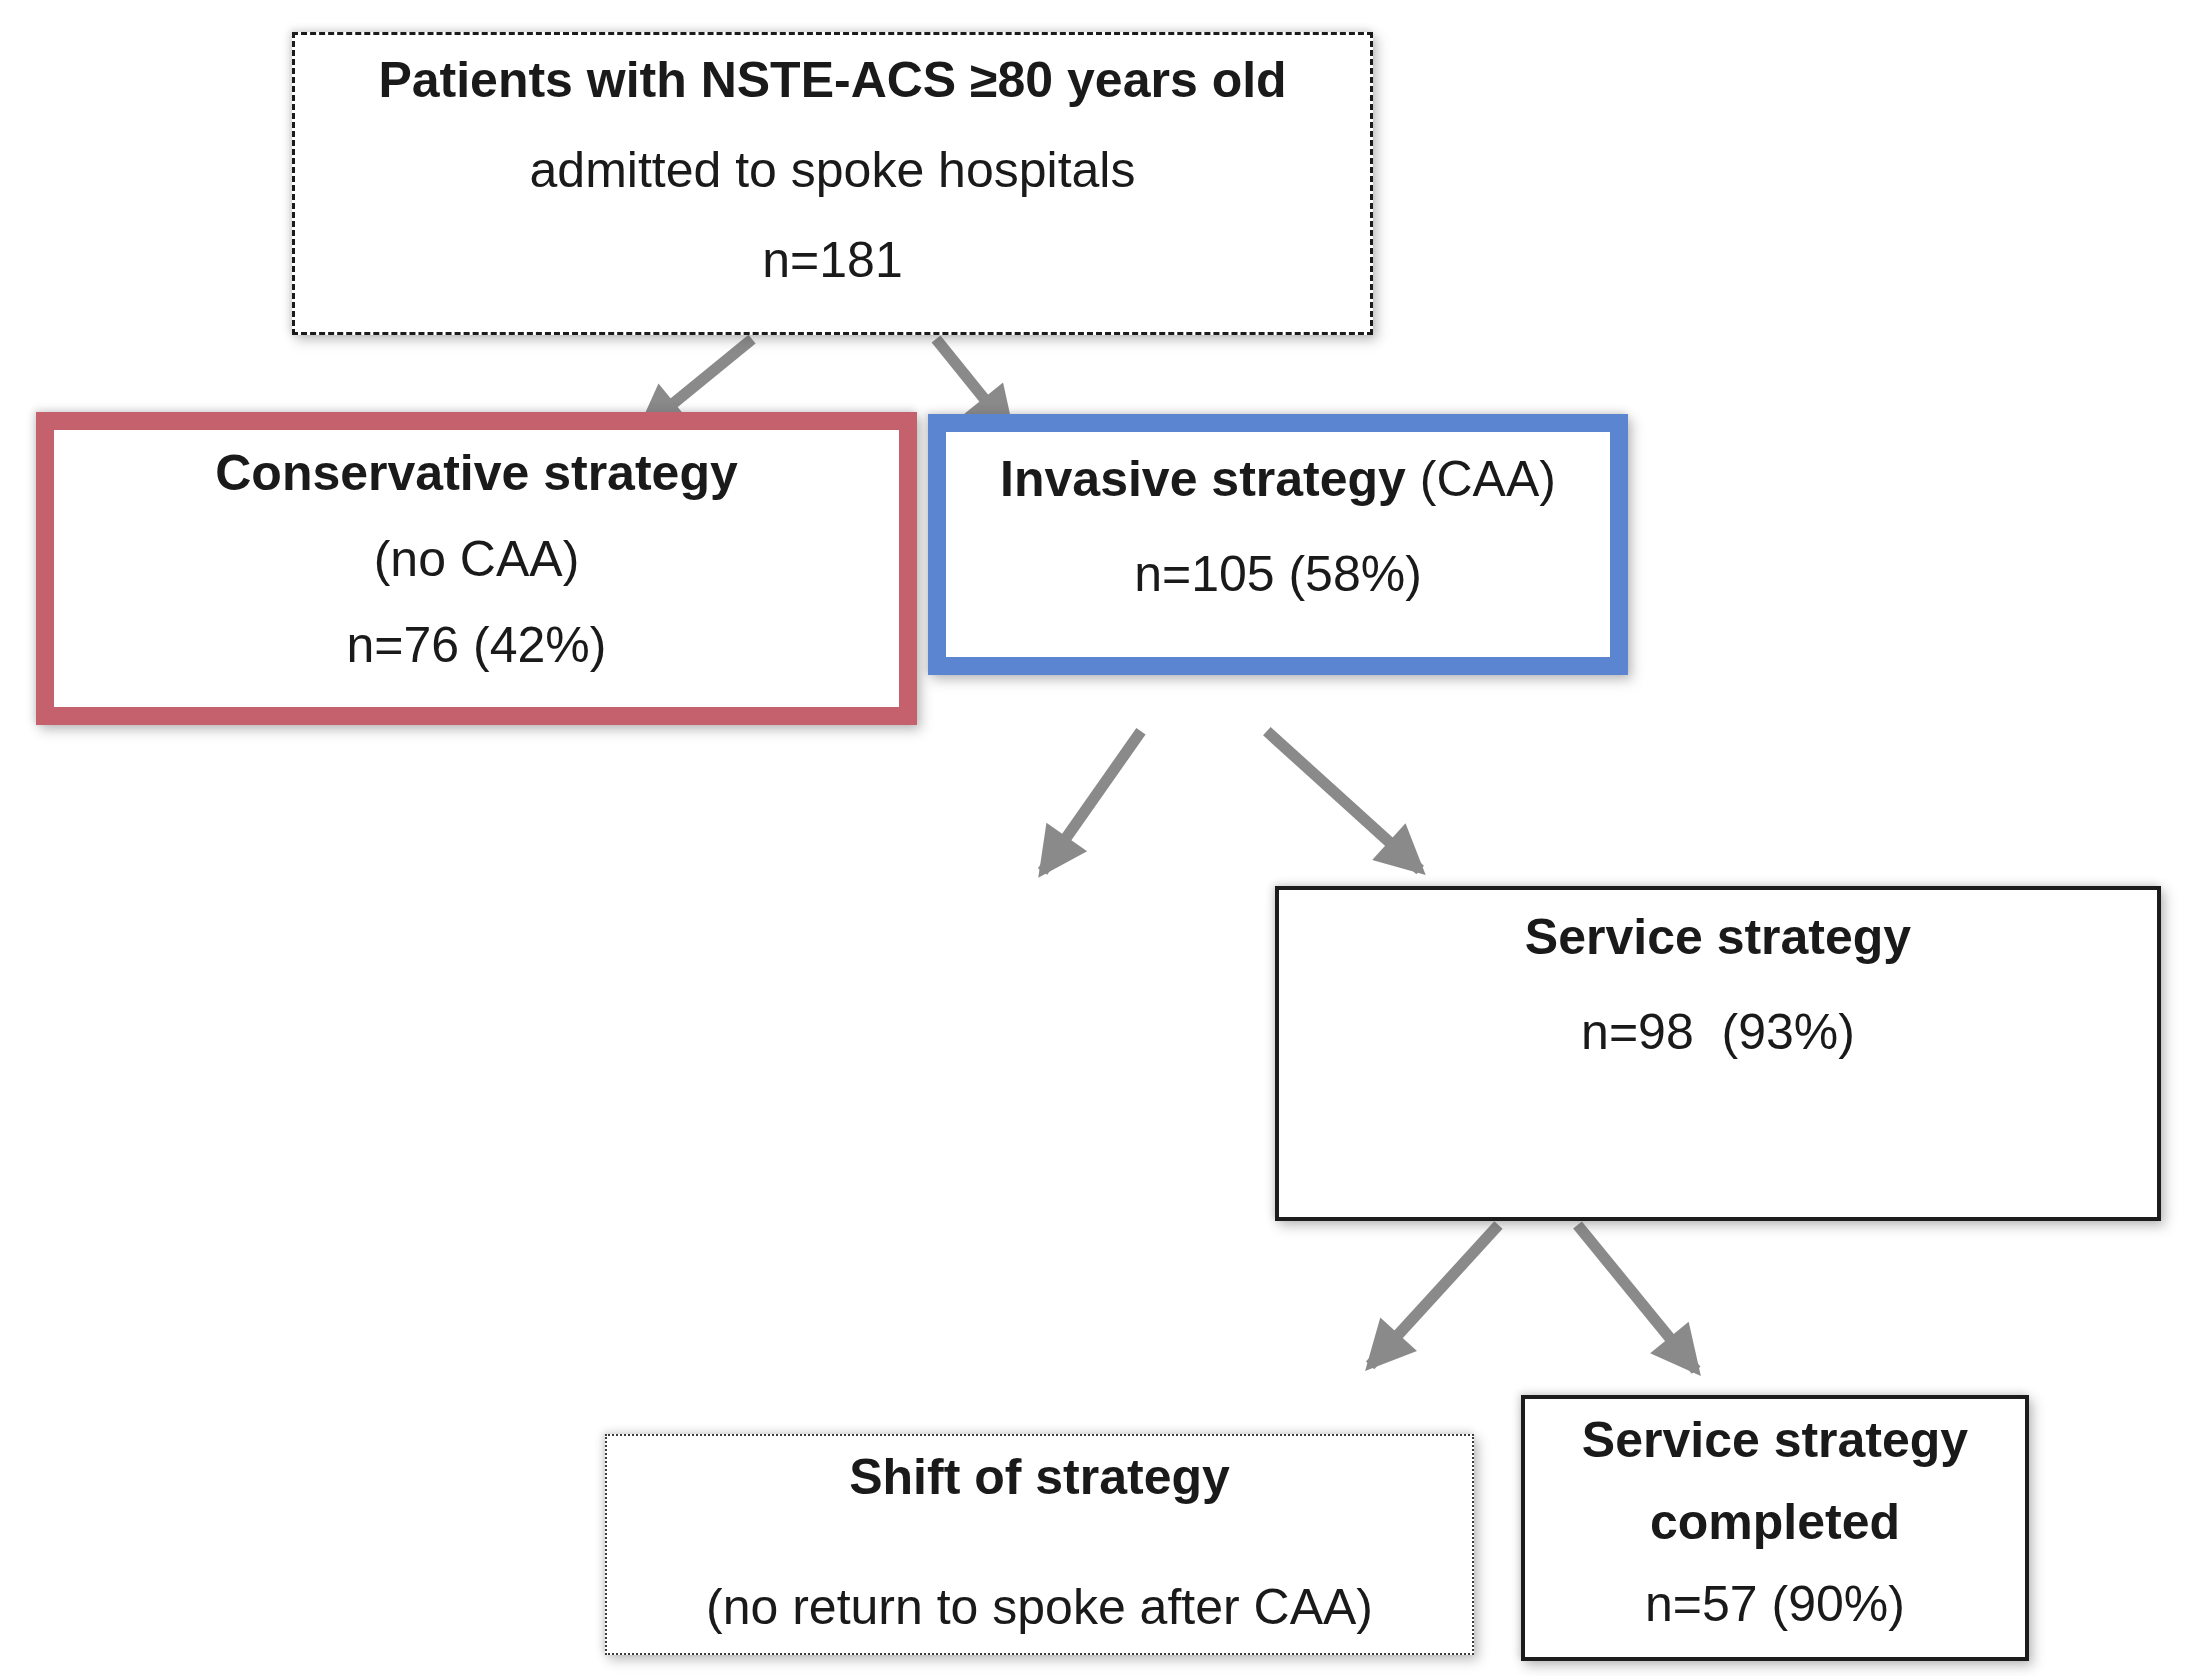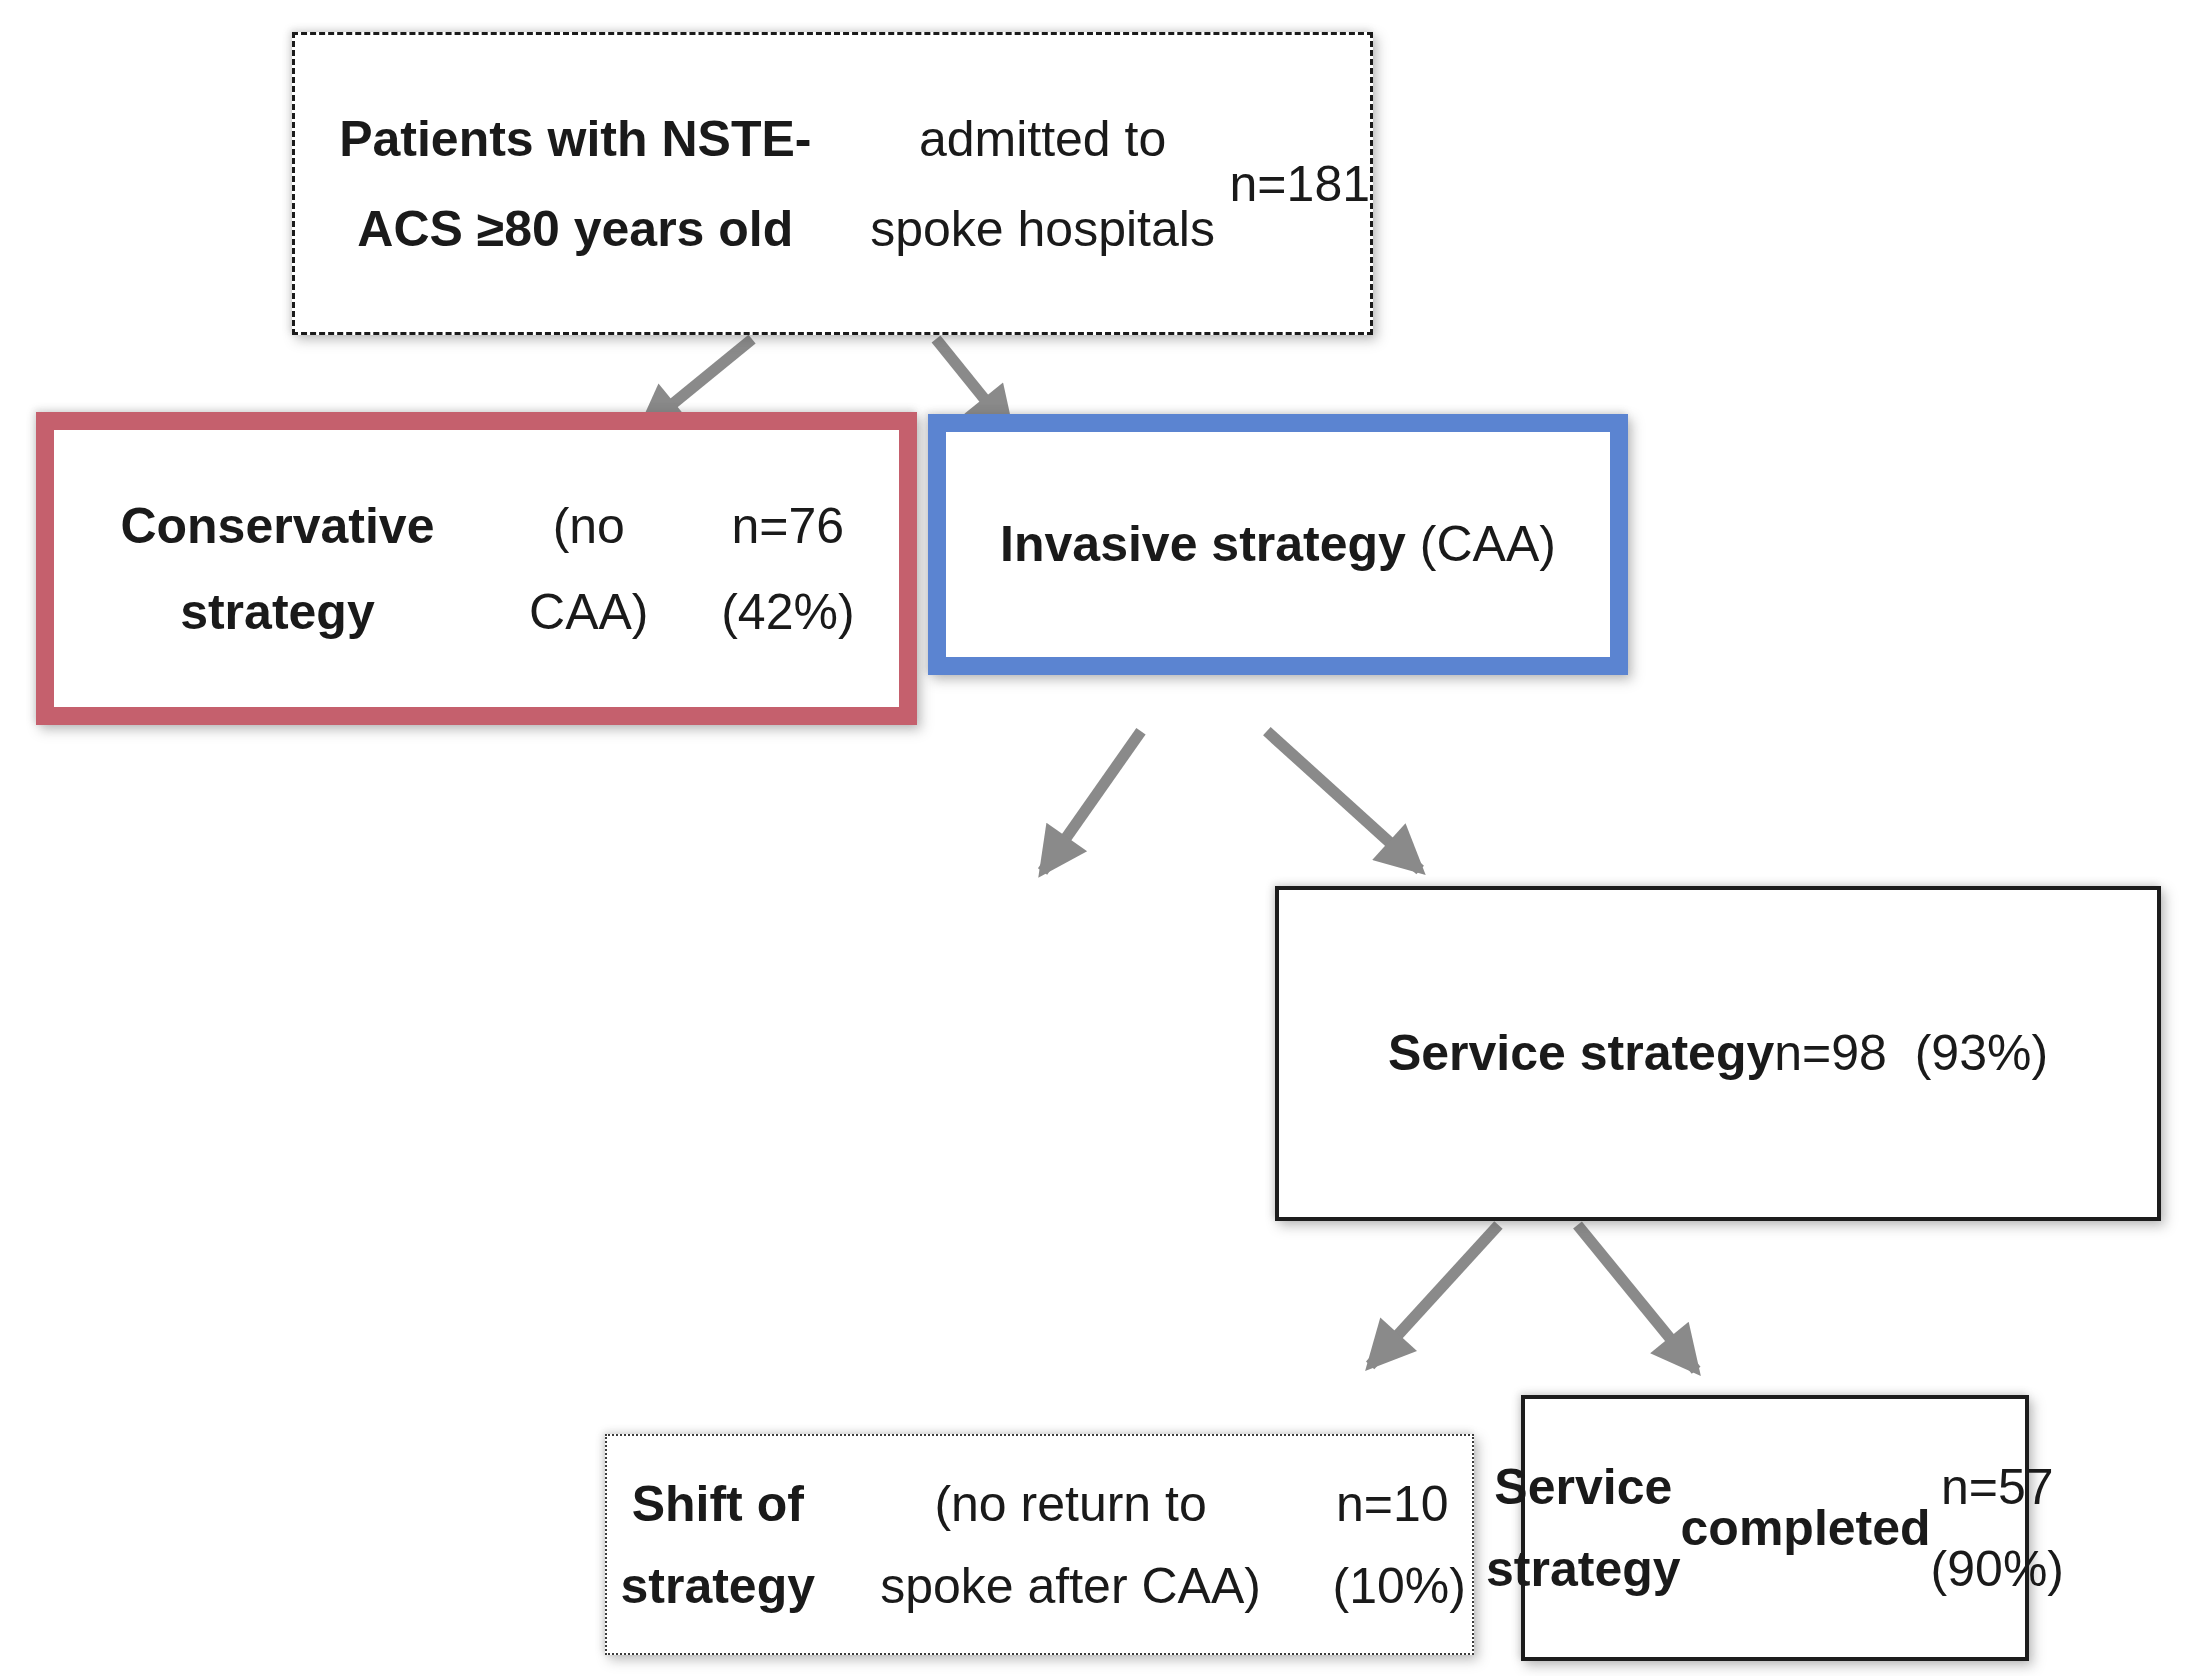--- a/index.html
+++ b/index.html
@@ -15,22 +15,22 @@
   #canvas {
     position: relative;
     width: 2194px;
     height: 1677px;
     background: #ffffff;
   }
   .box {
     position: absolute;
     background: #ffffff;
     display: flex;
-    flex-direction: row;
-    justify-content: center;
+    flex-direction: column;
+    justify-content: flex-start;
     align-items: center;
     text-align: center;
     font-size: 50px;
     line-height: 86px;
     box-shadow: 4px 4.8px 11.3px rgba(90,90,90,0.38), -1.6px -1.6px 7.3px rgba(90,90,90,0.22);
     box-sizing: border-box;
     z-index: 2;
   }
   .b { font-weight: bold; }
   .box-root {
@@ -111,20 +111,21 @@
   <div class="box box-conservative">
     <div class="b">Conservative strategy</div>
     <div>(no CAA)</div>
     <div>n=76 (42%)</div>
   </div>
 
   <div class="box box-invasive">
     <div>
       <span class="b">Invasive strategy</span><span>&nbsp;(CAA)</span>
     </div>
+    <div>n=105 (58%)</div>
   </div>
 
 
   <div class="box box-service">
     <div class="b">Service strategy</div>
     <div>n=98 &nbsp;(93%)</div>
   </div>
 
   <div class="box box-shift">
     <div class="b">Shift of strategy</div>

